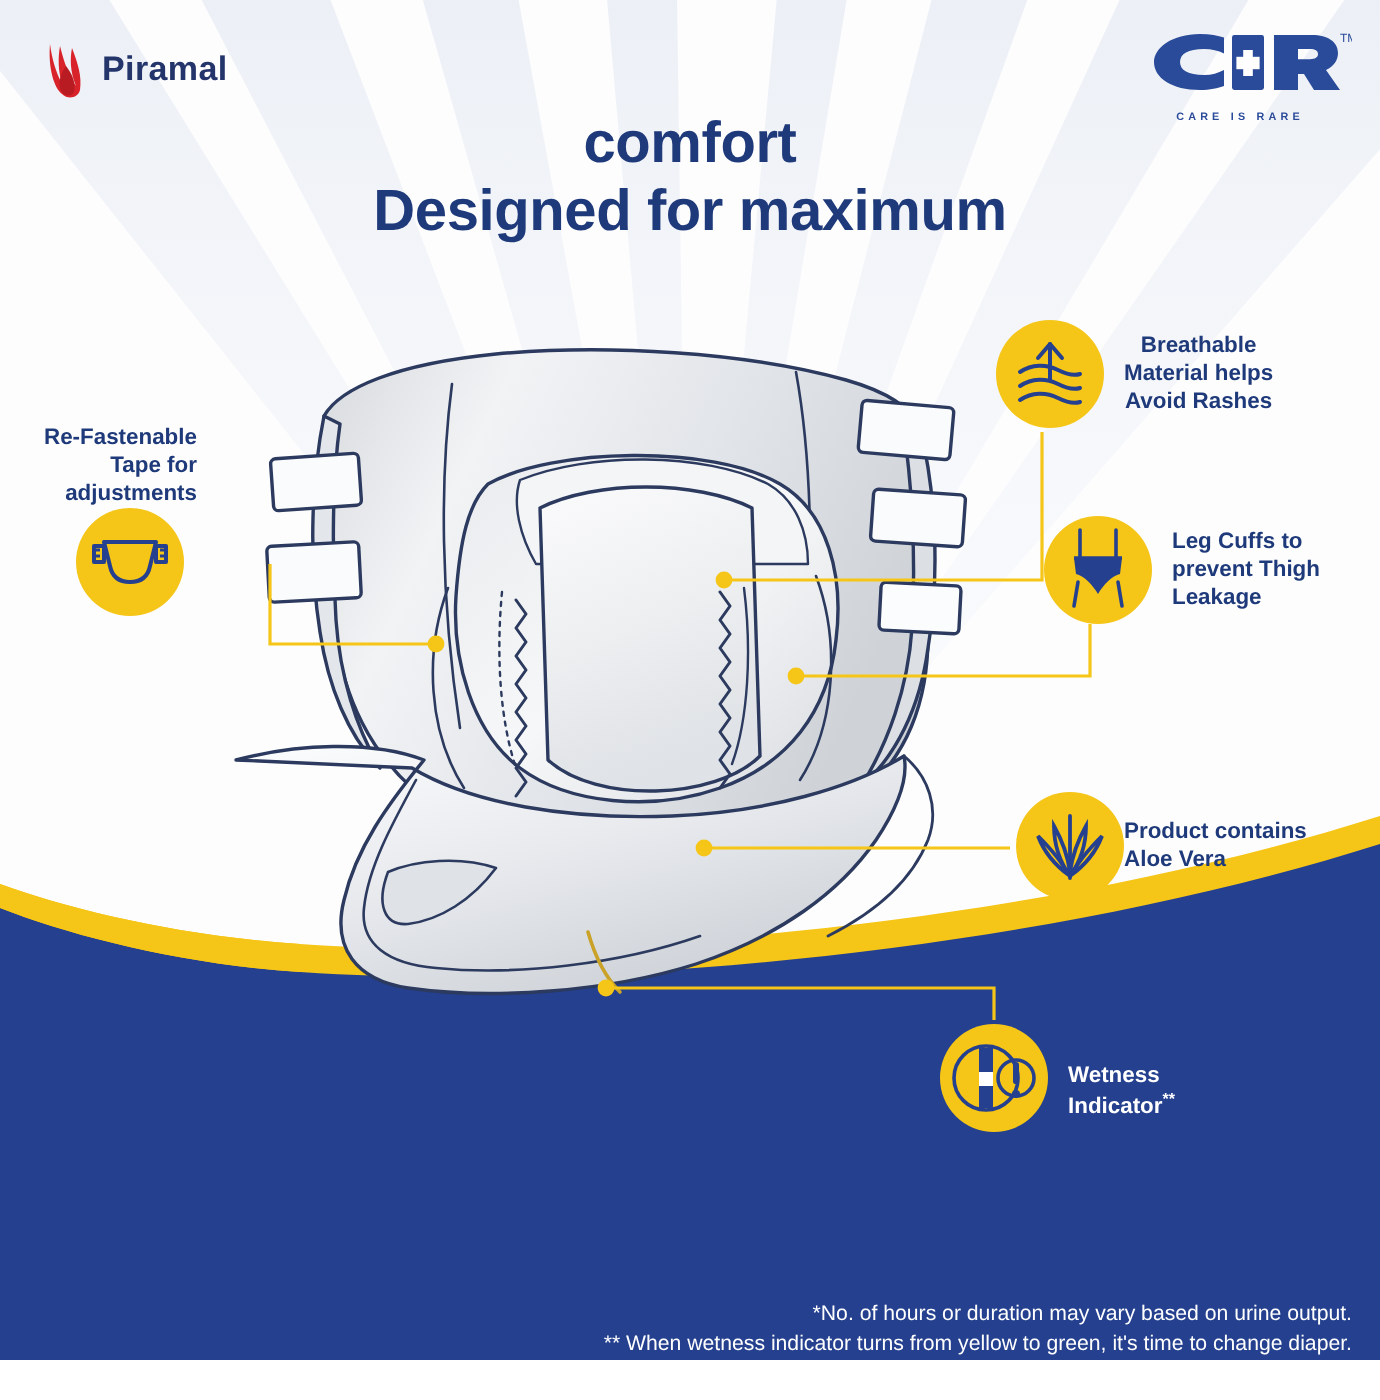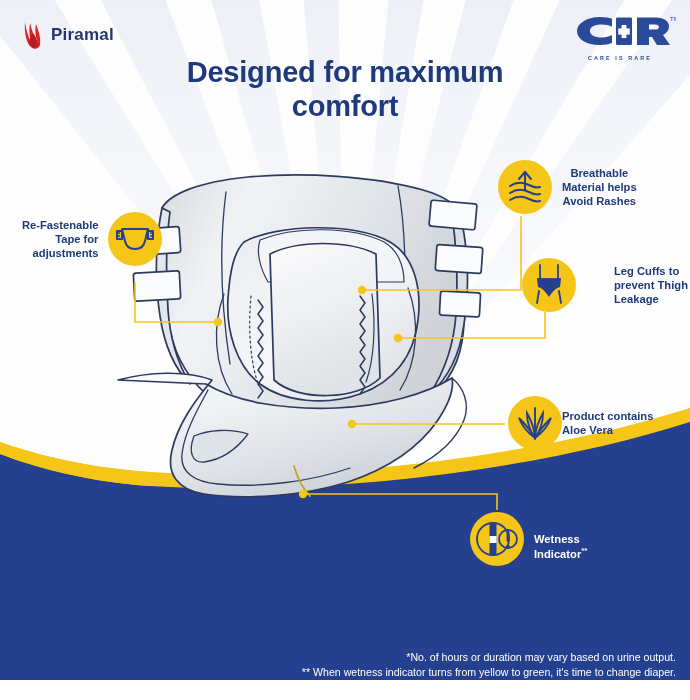--- a/index.html
+++ b/index.html
@@ -76,25 +76,25 @@
     background: #f5c517; flex: 0 0 54px;
     display: flex; align-items: center; justify-content: center;
   }
   .ctext {
     font-size: 11.2px; font-weight: bold; line-height: 1.26;
     color: #1f3a7a; white-space: pre-line;
   }
   .ctext.light { color: #ffffff; }
   .ctext.right-al { text-align: right; }
 
-  .c-tape   { left: 22px;  top: 212px; }
+  .c-tape   { left: 22px;  top: 212px; flex-direction: column; }
   .c-tape .ctext { margin-right: 10px; }
   .c-breath { left: 498px; top: 160px; }
   .c-breath .ctext { margin-left: 10px; text-align: center; }
-  .c-cuffs  { left: 522px; top: 258px; gap: 28px; }
+  .c-cuffs  { left: 522px; top: 258px; }
   .c-cuffs .ctext { margin-left: 10px; }
   .c-aloe   { left: 508px; top: 396px; }
   .c-aloe .ctext { }
   .c-wet    { left: 470px; top: 512px; }
   .c-wet .ctext { margin-left: 10px; }
 
   .sup { font-size: 8px; vertical-align: super; }
 </style>
 </head>
 <body>
@@ -158,22 +158,22 @@
                C103,23 105,20 105,16.5 C105,11 100,7.5 92,7.5 Z
                M85,14.5 L91,14.5 C93.6,14.5 95,15.4 95,17 C95,18.6 93.6,19.6 91,19.6
                L85,19.6 Z" fill="#2a4a9a"></path>
 
       <text x="106" y="11" font-family="Liberation Sans, sans-serif" font-size="6" fill="#2a4a9a">TM</text>
     </svg>
     <div class="cir-tag">CARE  IS  RARE</div>
   </div>
 
   <div class="headline">
+    <div>comfort</div>
     <div>Designed for maximum</div>
-    <div>comfort</div>
   </div>
 
   <svg id="product" width="400" height="330" viewBox="0 0 400 330">
     <defs>
       <linearGradient id="gShade" x1="0" y1="0" x2="1" y2="0.4">
         <stop offset="0%" stop-color="#d7dade"></stop>
         <stop offset="28%" stop-color="#f2f3f5"></stop>
         <stop offset="62%" stop-color="#e2e5e9"></stop>
         <stop offset="100%" stop-color="#cfd3d8"></stop>
       </linearGradient>

